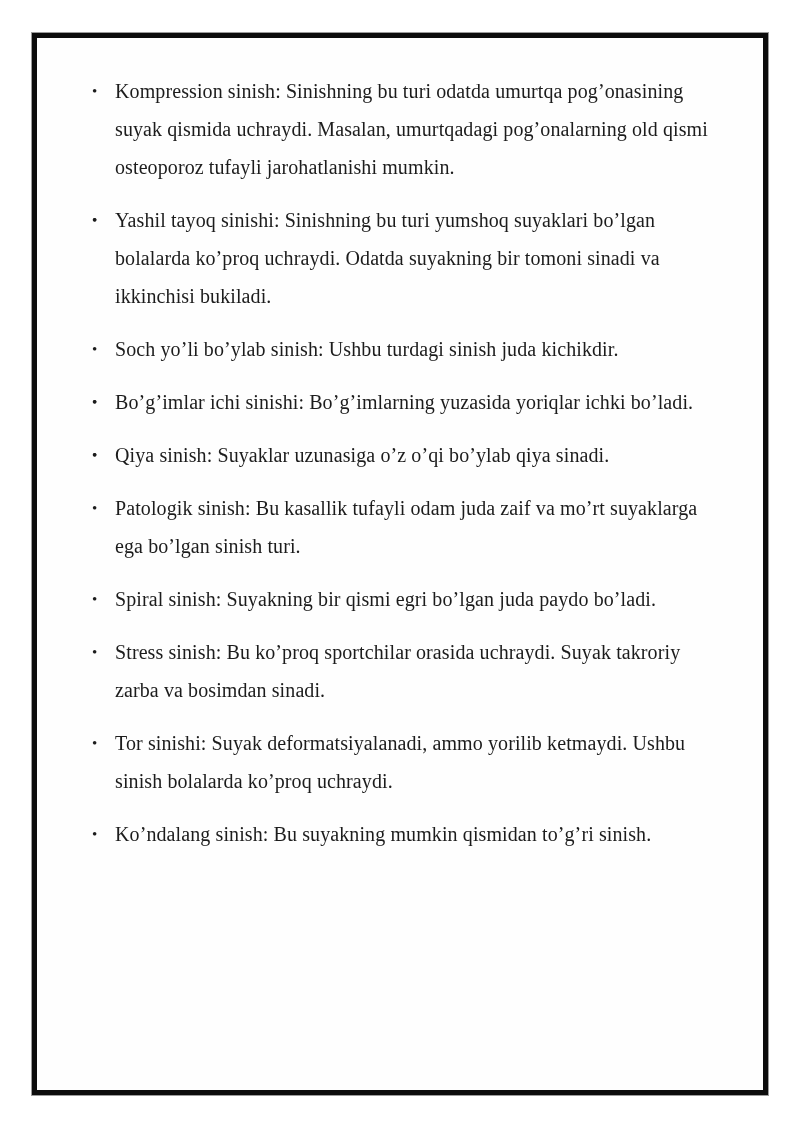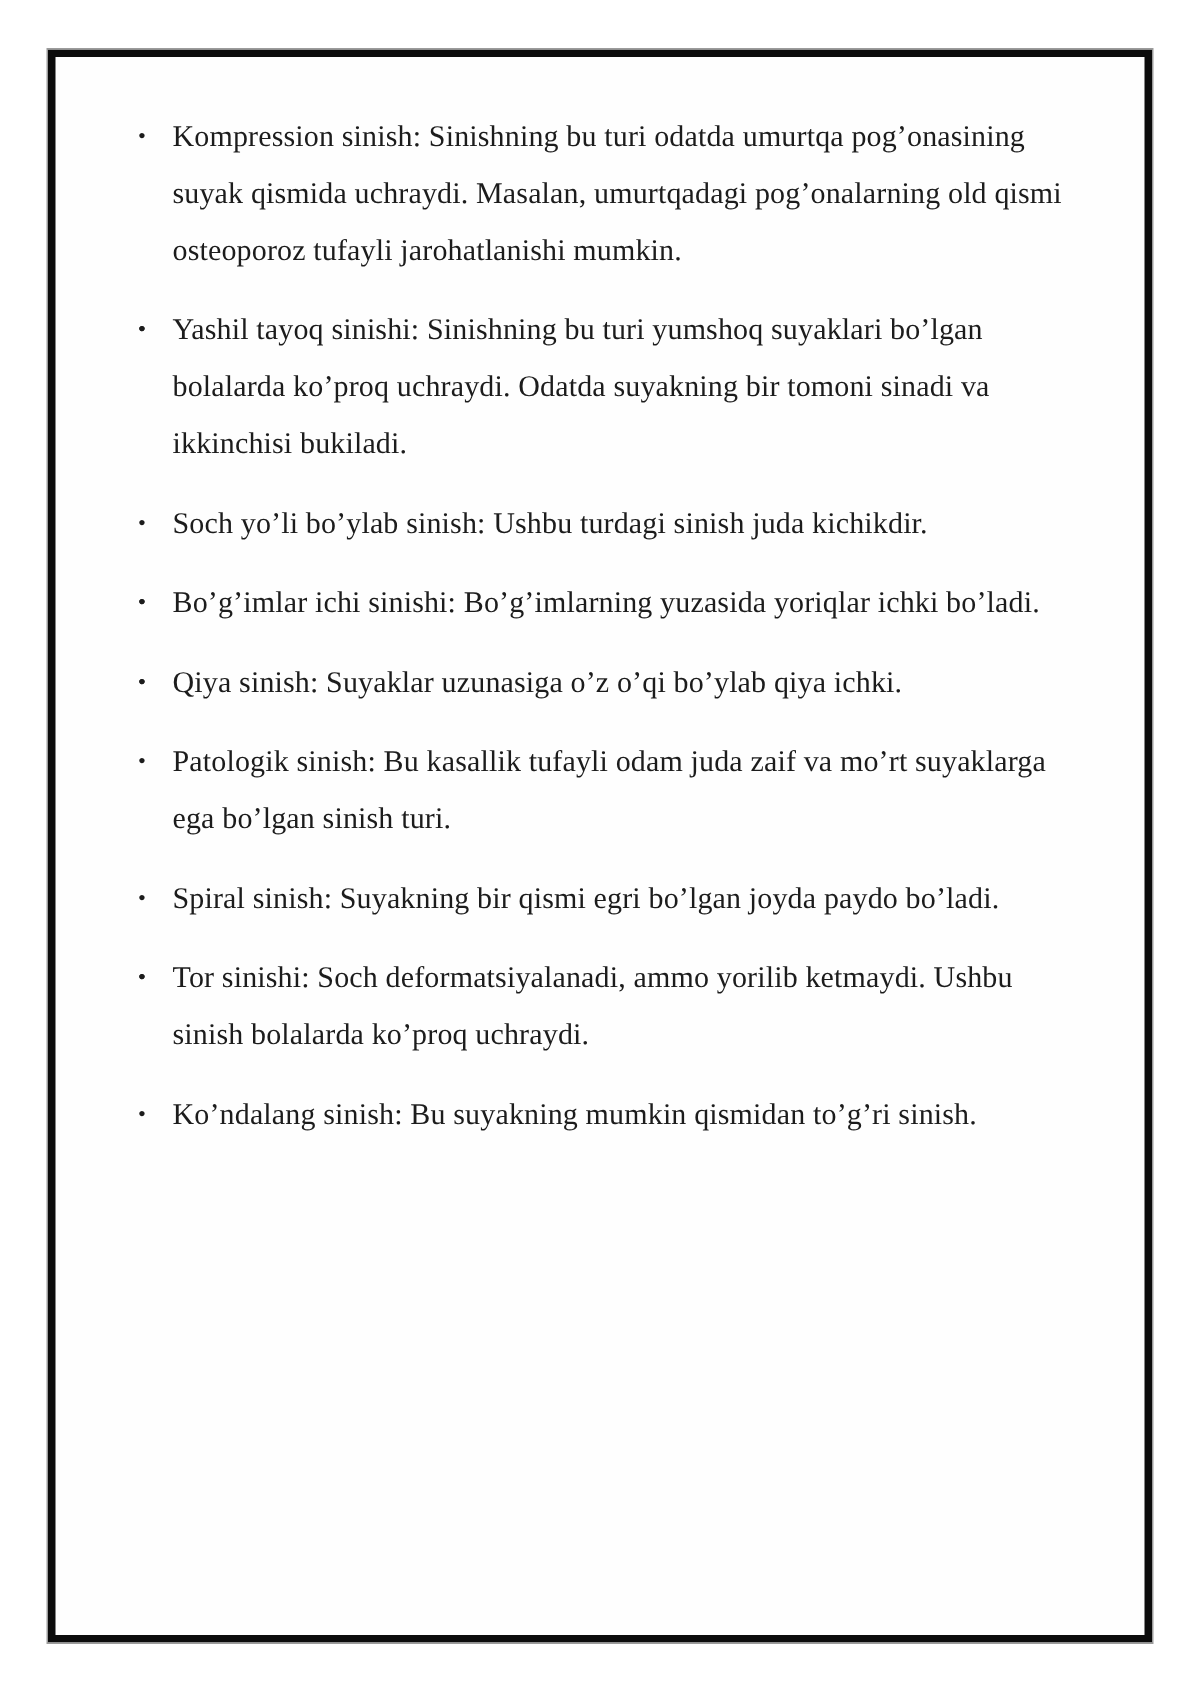--- a/index.html
+++ b/index.html
@@ -81,36 +81,37 @@
         </li>
         <li class="item">
           <span class="bullet">•</span>
           <span class="item-text">Bo’g’imlar ichi sinishi: Bo’g’imlarning yuzasida yoriqlar ichki bo’ladi.</span>
         </li>
         <li class="item">
           <span class="bullet">•</span>
         </li>
         <li class="item">
           <span class="bullet">•</span>
-          <span class="item-text">Qiya sinish: Suyaklar uzunasiga o’z o’qi bo’ylab qiya ichki.</span>
+          <span class="item-text">Qiya sinish: Suyaklar uzunasiga o’z o’qi bo’ylab qiya sinadi.</span>
         </li>
         <li class="item">
           <span class="bullet">•</span>
           <span class="item-text">Patologik sinish: Bu kasallik tufayli odam juda zaif va mo’rt suyaklarga ega bo’lgan sinish turi.</span>
         </li>
         <li class="item">
           <span class="bullet">•</span>
-          <span class="item-text">Spiral sinish: Suyakning bir qismi egri bo’lgan joyda paydo bo’ladi.</span>
+          <span class="item-text">Spiral sinish: Suyakning bir qismi egri bo’lgan juda paydo bo’ladi.</span>
         </li>
         <li class="item">
           <span class="bullet">•</span>
+          <span class="item-text">Stress sinish: Bu ko’proq sportchilar orasida uchraydi. Suyak takroriy zarba va bosimdan sinadi.</span>
         </li>
         <li class="item">
           <span class="bullet">•</span>
-          <span class="item-text">Tor sinishi: Soch deformatsiyalanadi, ammo yorilib ketmaydi. Ushbu sinish bolalarda ko’proq uchraydi.</span>
+          <span class="item-text">Tor sinishi: Suyak deformatsiyalanadi, ammo yorilib ketmaydi. Ushbu sinish bolalarda ko’proq uchraydi.</span>
         </li>
         <li class="item">
           <span class="bullet">•</span>
           <span class="item-text">Ko’ndalang sinish: Bu suyakning mumkin qismidan to’g’ri sinish.</span>
         </li>
       </ul>
     </div>
   </div>
 </div>
 

